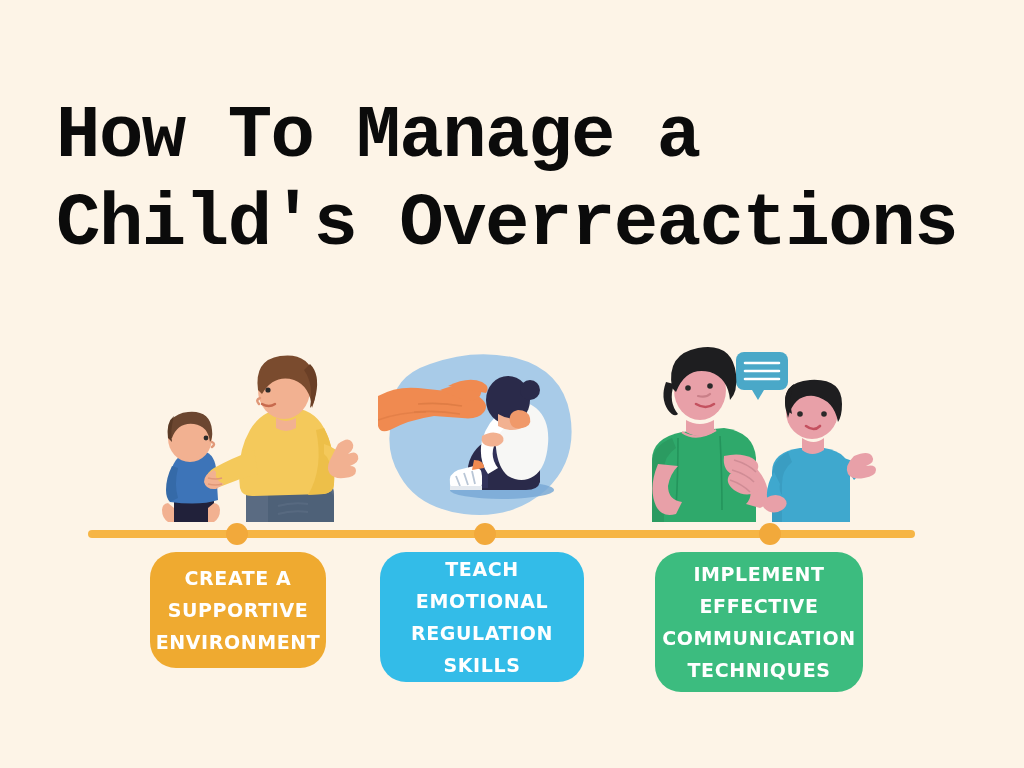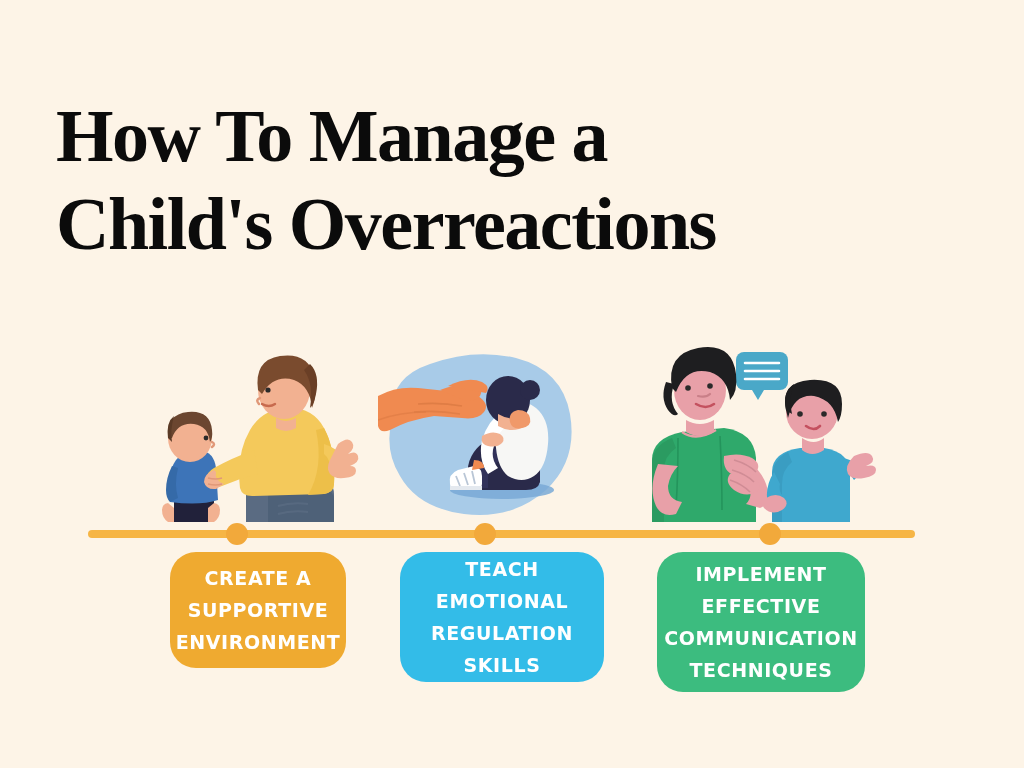--- a/index.html
+++ b/index.html
@@ -25,21 +25,21 @@
   }
 
   
   .title-block {
     position: absolute;
     left: 56px;
     top: 92px;
     width: 900px;
   }
   .title-line {
-    font-family: Liberation Serif, serif;
+    font-family: Liberation Mono, monospace;
     font-weight: bold;
     font-size: 74px;
     line-height: 88px;
     letter-spacing: -1.5px;
     color: #0B0B0B;
     white-space: nowrap;
   }
 
   
   .timeline {
@@ -67,42 +67,41 @@
   
   .card {
     position: absolute;
     border-radius: 26px;
     color: #FFFFFF;
     display: flex;
     align-items: center;
     justify-content: center;
     text-align: center;
     padding: 10px 14px;
-    margin-left: 20px;
   }
   .card-text {
     font-family: "DejaVu Sans", sans-serif;
     font-weight: bold;
     font-size: 19px;
     line-height: 32px;
     letter-spacing: 0.6px;
     text-transform: uppercase;
     color: #FFFFFF;
     white-space: pre-line;
   }
   .card.c1 {
     left: 150px; top: 552px; width: 176px; height: 116px;
     background: #EFAA30;
   }
   .card.c2 {
     left: 380px; top: 552px; width: 204px; height: 130px;
     background: #33BCE8;
   }
   .card.c3 {
-    left: 637px; top: 552px; width: 208px; height: 140px;
+    left: 655px; top: 552px; width: 208px; height: 140px;
     background: #3CBC7F;
   }
 
   
   .illus { position: absolute; }
   .illus svg { display: block; }
 
   .illus.i1 { left: 128px; top: 338px; width: 232px; height: 184px; }
   .illus.i2 { left: 378px; top: 348px; width: 204px; height: 174px; }
   .illus.i3 { left: 638px; top: 338px; width: 238px; height: 184px; }

